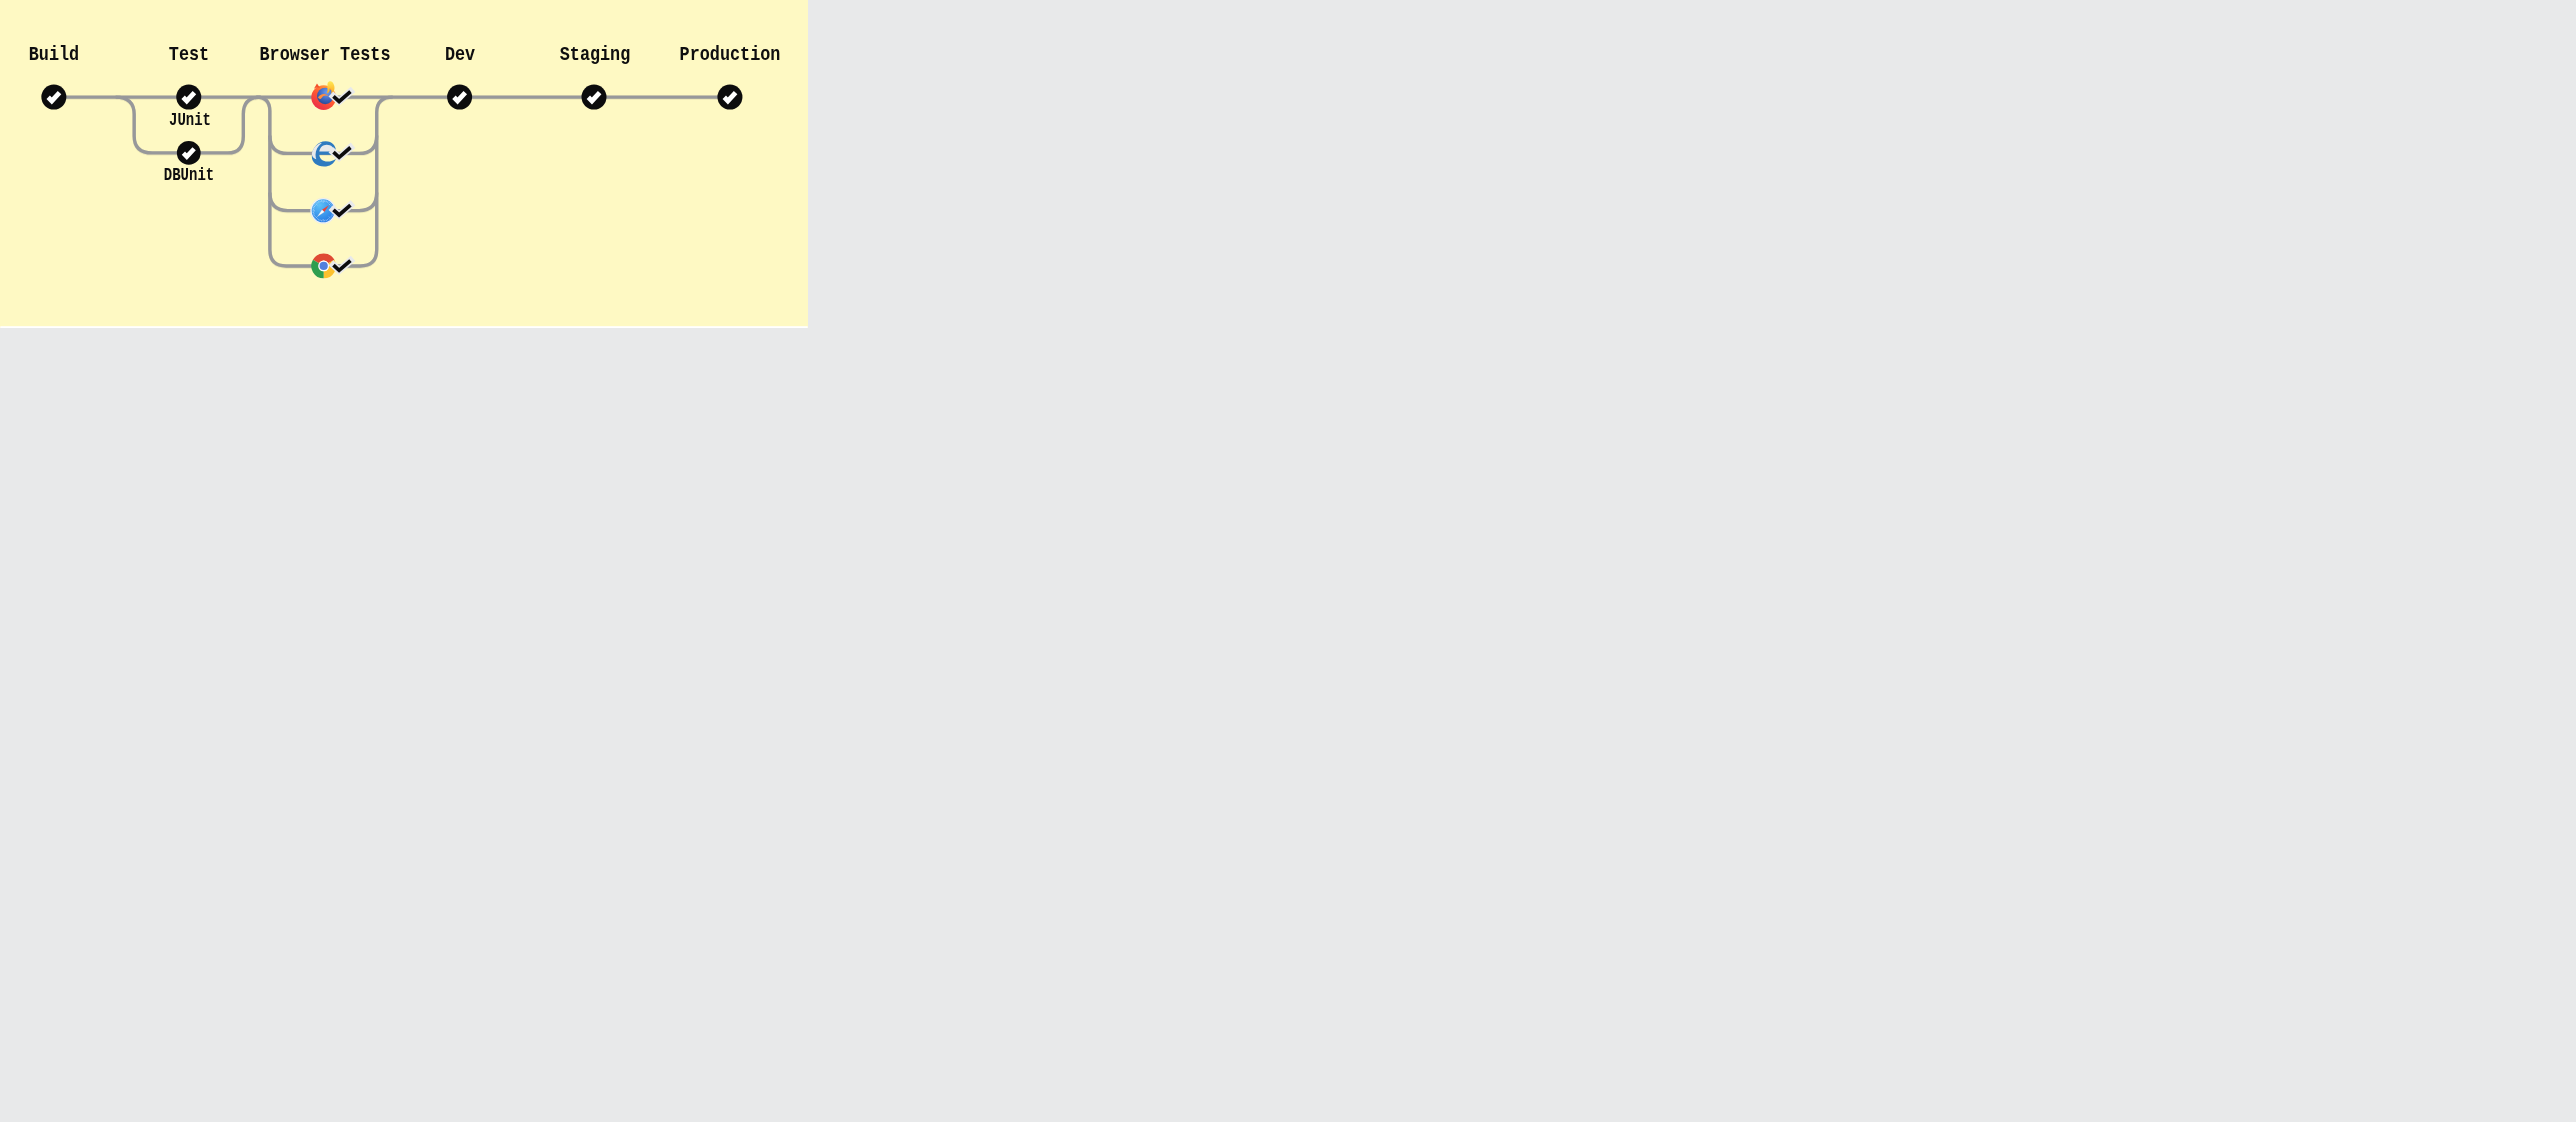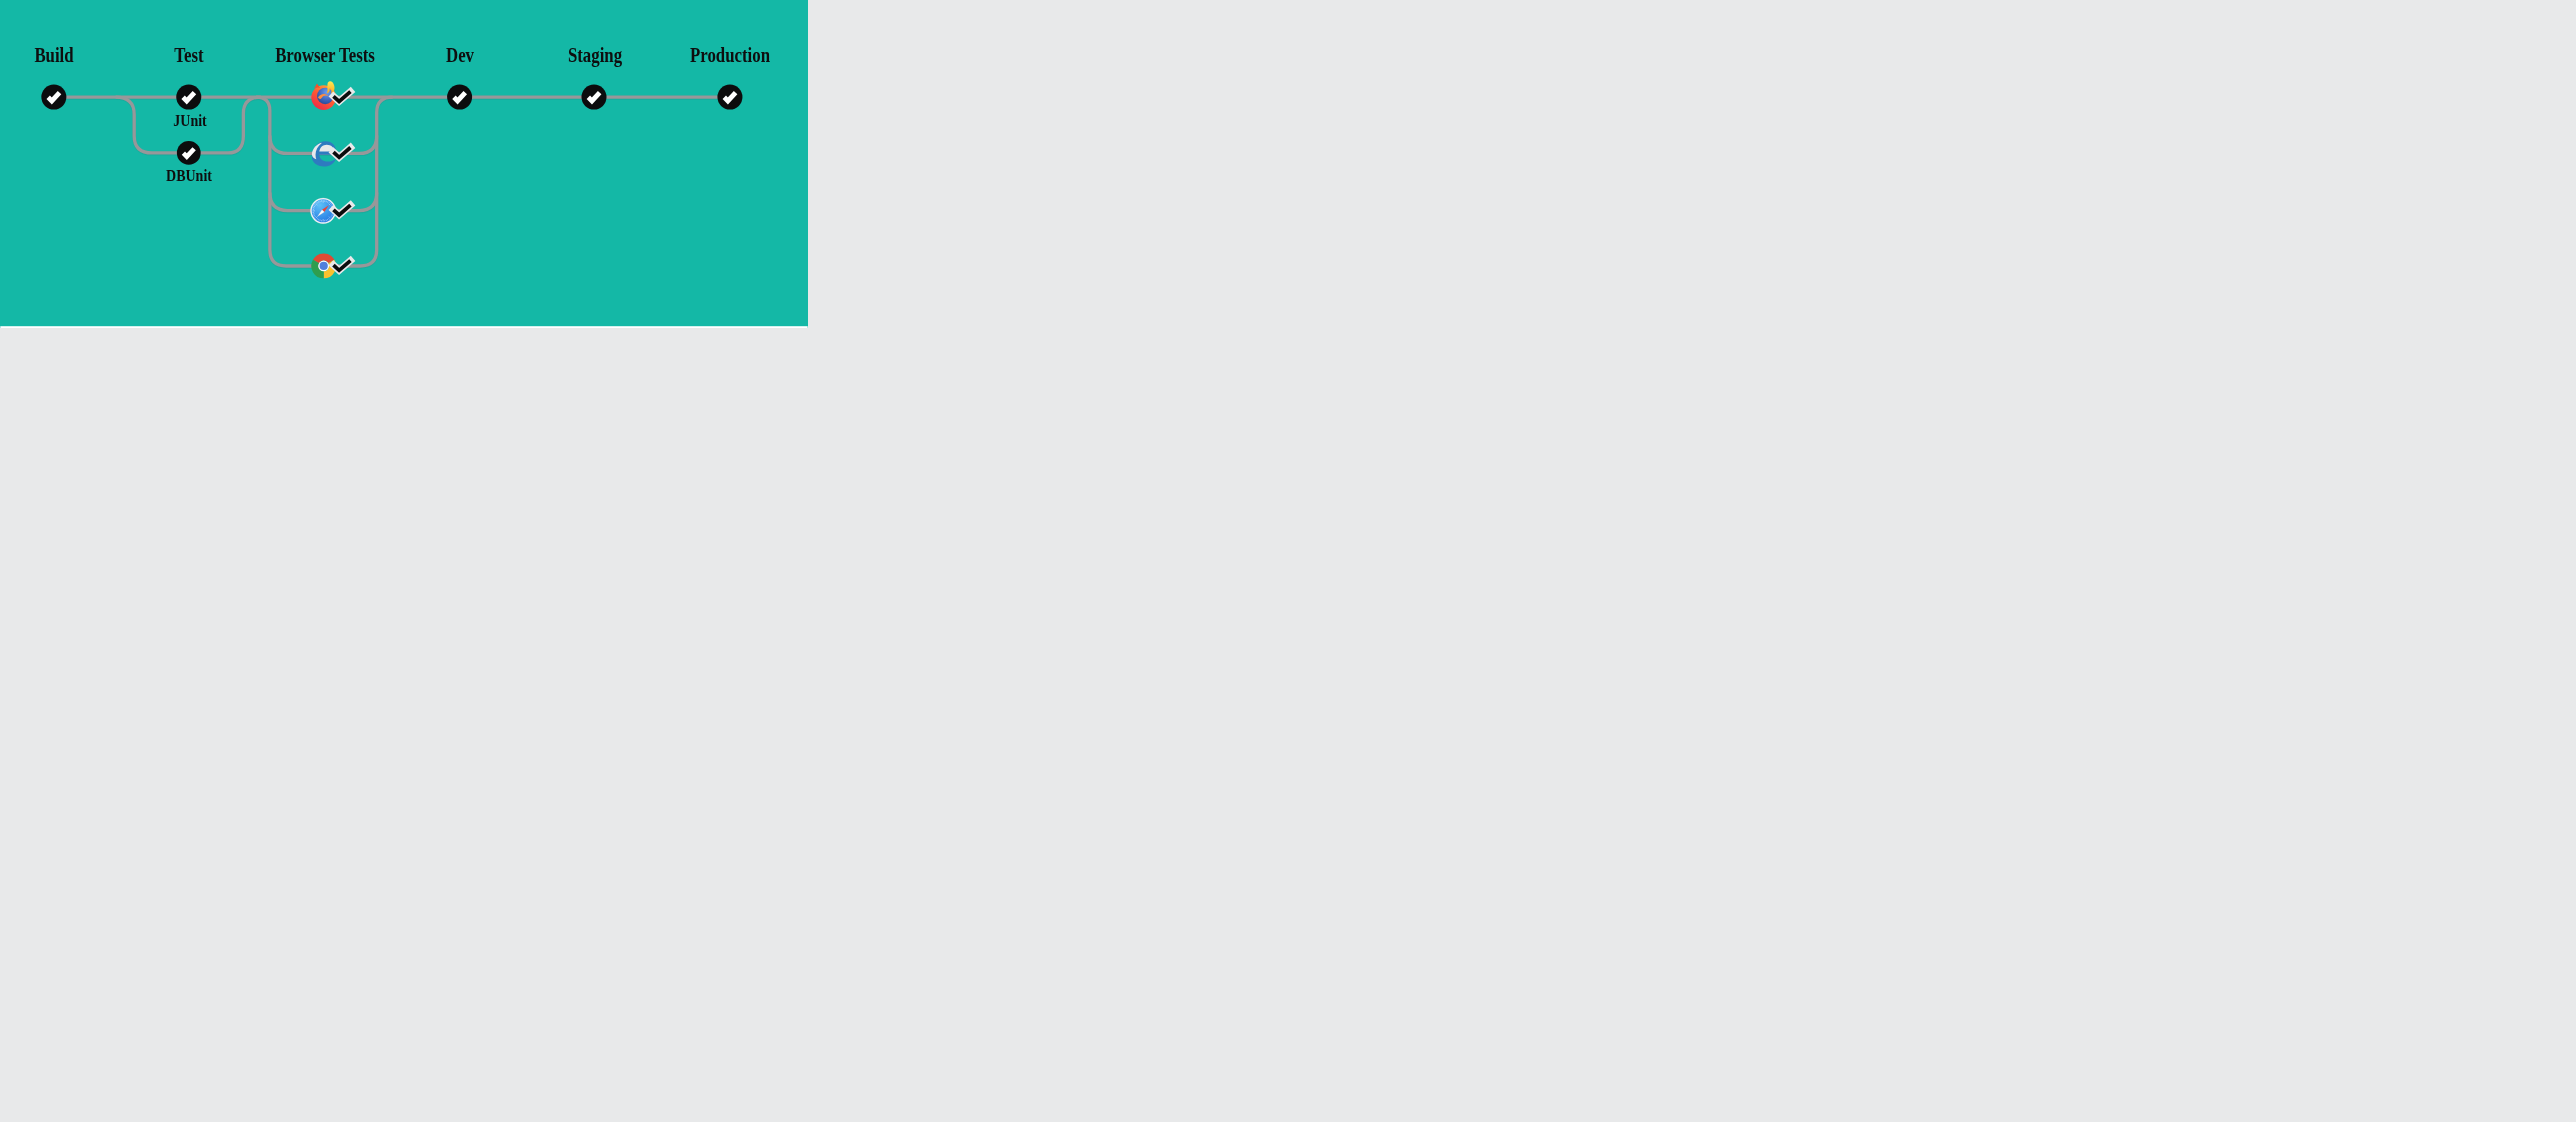--- a/index.html
+++ b/index.html
@@ -1,17 +1,17 @@
 <!DOCTYPE html>
 <html style="font-size:8.2px"><head>
 <meta charset="utf-8">
 <style>
   html,body{margin:0;padding:0;background:#e8e9ea;}
-  .canvas{position:relative;width:808px;height:328px;background:#14b8a6;overflow:hidden;
-          font-family:Liberation Serif, serif;}
+  .canvas{position:relative;width:808px;height:328px;background:#fef9c3;overflow:hidden;
+          font-family:Liberation Mono, monospace;}
   .graph{position:absolute;left:0;top:0;}
   .lines path{fill:none;stroke:#97989a;stroke-width:6.5;}
   .lines{filter:drop-shadow(0 1.5px 0.6px rgba(60,60,70,0.18));}
   .node-circle{fill:#0c0c0d;}
   .node-tick{fill:none;stroke:#ffffff;stroke-width:9.4;stroke-linejoin:miter;stroke-linecap:butt;}
   .check-bg{fill:none;stroke:#e8e9ea;stroke-width:13.5;stroke-linecap:square;stroke-linejoin:miter;}
   .check-fg{fill:none;stroke:#0c0c0d;stroke-width:7.2;stroke-linecap:butt;stroke-linejoin:miter;}
   .safari-tick{stroke:#ffffff;stroke-width:0.9;opacity:0.95;}
   .label{position:absolute;width:206px;margin-left:-103px;text-align:center;color:#0e0e0f;
          font-weight:700;transform:scaleX(0.8);white-space:nowrap;}

